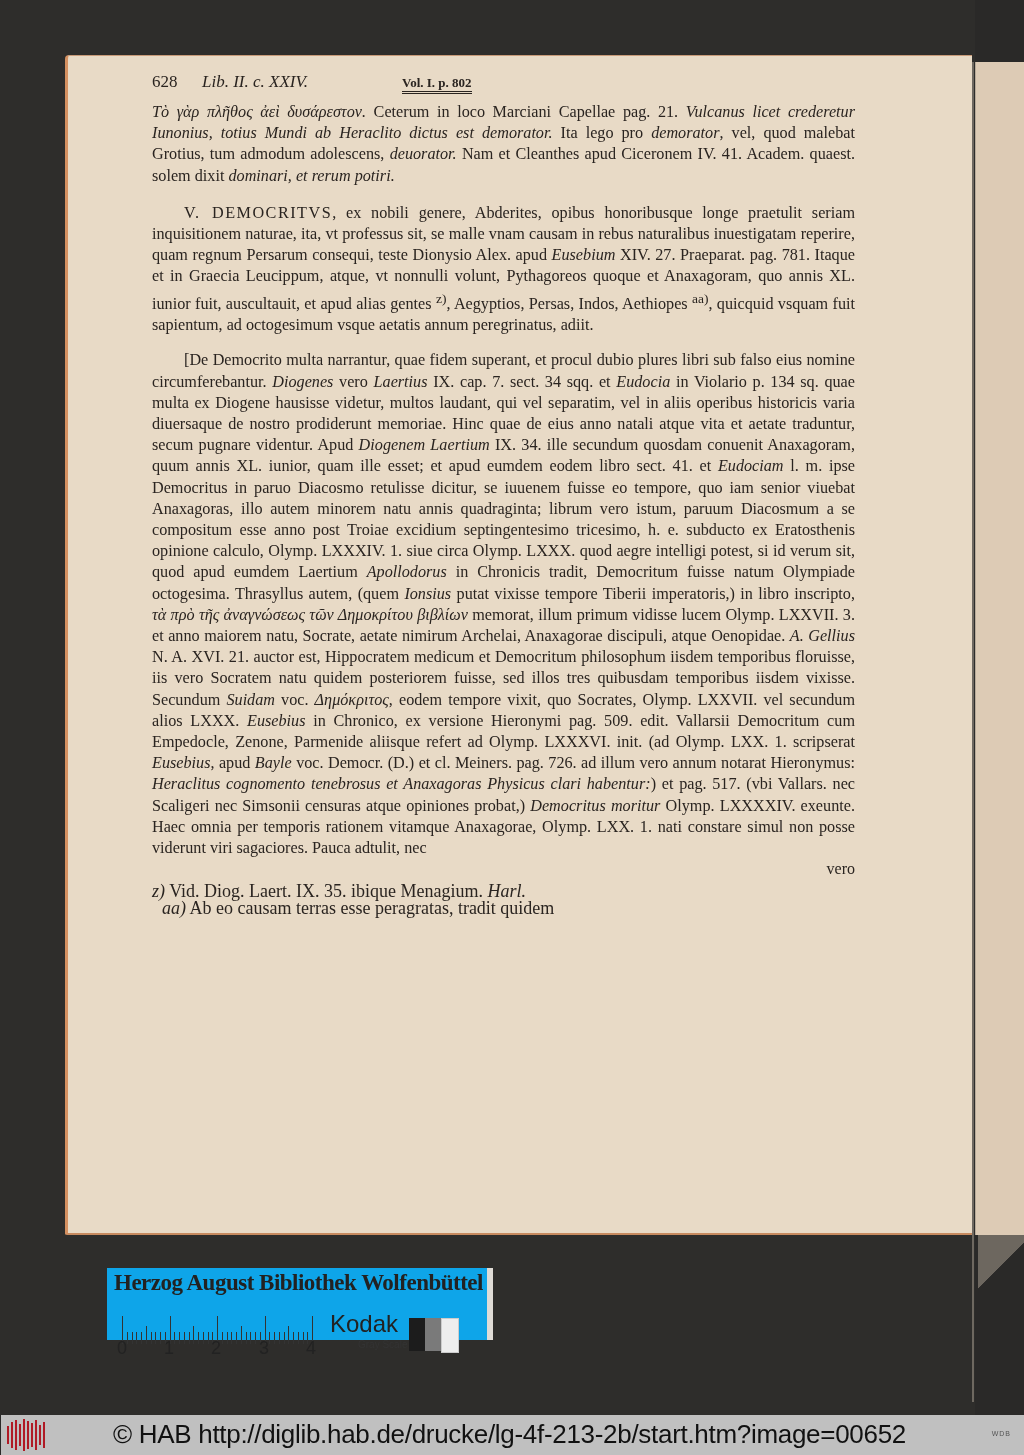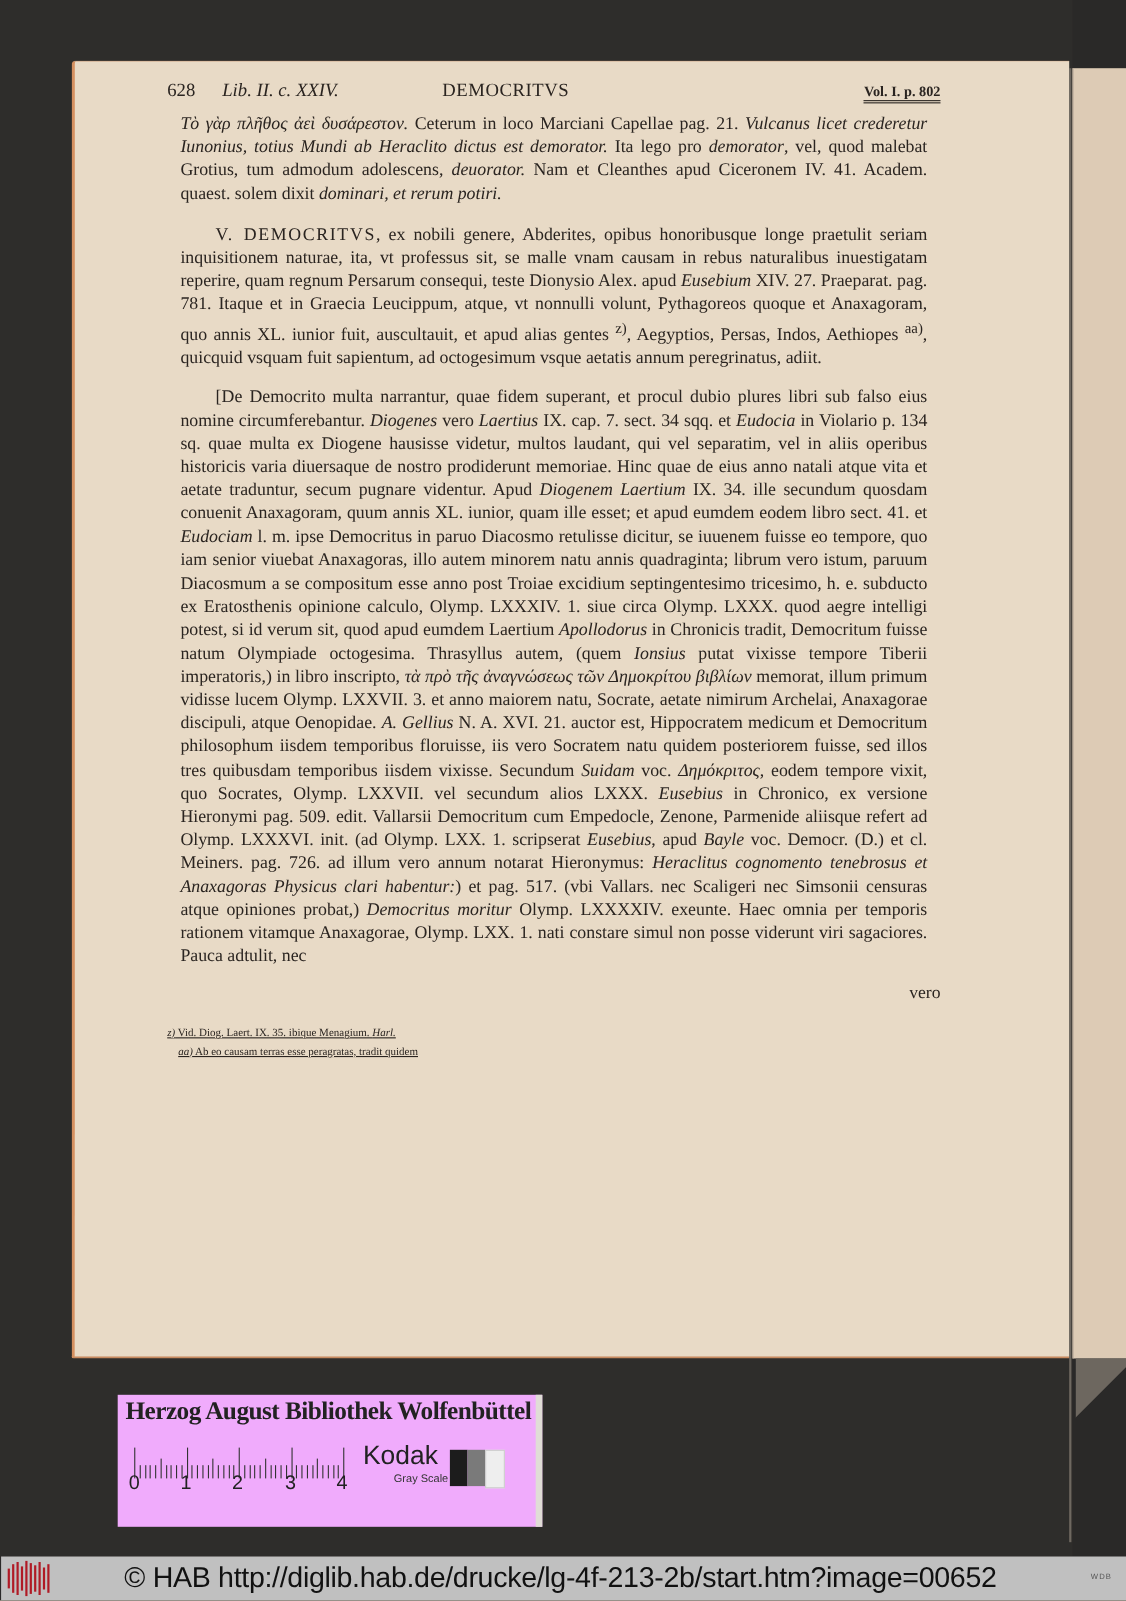--- a/index.html
+++ b/index.html
@@ -19,33 +19,33 @@
     background:#e8dac6; border-left:3px solid #d59060; border-bottom:2px solid #c78a5f;
     border-top:1px solid #c89a78; border-radius:4px 0 0 2px;
     box-sizing:border-box;
   }
   .content { position:absolute; left:152px; top:72px; width:703px; color:#2a2420; }
   .running-head { display:flex; align-items:baseline; font-size:17px; height:26px; }
   .rh-num { width:50px; }
   .rh-lib { font-style:italic; width:200px; }
   .rh-title { flex:1; letter-spacing:.5px; }
   .rh-ref { font-size:13px; font-weight:bold; border-bottom:3px double #2a2420; }
-  p.txt { margin:12px; font-size:16.2px; line-height:21.2px; text-align:justify; }
+  p.txt { margin:0; font-size:16.2px; line-height:21.2px; text-align:justify; }
   .p-cont { margin-top:4px !important; }
   .p1 { margin-top:16px !important; text-indent:32px; }
   .p2 { margin-top:14px !important; text-indent:32px; }
   .caps { letter-spacing:1.5px; }
   i { font-style:italic; }
   .greek { font-style:italic; }
   .catch { text-align:right; font-size:16px; line-height:20px; }
-  .notes { margin-top:18px; display:flex; gap:18px; font-size:10px; line-height:17px;text-decoration:underline; }
+  .notes { margin-top:4px; display:flex; gap:18px; font-size:18px; line-height:17px; }
   .notes .col { flex:1; text-align:justify; }
   .bar {
-    position:absolute; left:107px; top:1268px; width:380px; height:120px;
-    background:#f0abfc; border-right:6px solid #e0dcd6;
+    position:absolute; left:107px; top:1268px; width:380px; height:72px;
+    background:#0ea5e9; border-right:6px solid #e0dcd6;
   }
   .bar-title { position:absolute; left:7px; top:2px; font-weight:bold; font-size:23px; color:#222; letter-spacing:-0.5px; white-space:nowrap; font-family:"Liberation Serif",serif; }
   .ruler { position:absolute; left:15px; top:48px; width:193px; height:28px; }
   .tick { position:absolute; bottom:0; width:1px; background:#333; }
   .ruler-label { position:absolute; top:70px; font-family:"Liberation Sans",sans-serif; font-size:18px; color:#222; }
   .kodak { position:absolute; left:223px; top:42px; font-family:"Liberation Sans",sans-serif; font-weight:normal; font-size:24px; color:#222; }
   .grayscale-label { position:absolute; left:228px; top:71px; font-family:"Liberation Sans",sans-serif; font-size:10px; color:#333;margin-left:23px; }
   .swatches { position:absolute; left:302px; top:50px; display:flex; height:33px; }
   .sw { width:16px; height:33px; }
   .footer {
@@ -65,21 +65,20 @@
 <div class="spine-page"></div>
 <div class="spine-shadow"></div>
 
 <div class="page"></div>
 <div class="spine-line"></div>
 
 <div class="content">
   <div class="running-head">
     <span class="rh-num">628</span>
     <span class="rh-lib">Lib. II. c. XXIV.</span>
-    <span class="rh-title">DEMOCRITVS</span>
     <span class="rh-ref">Vol. I. p. 802</span>
   </div>
 
   <p class="txt p-cont"><span class="greek">Τὸ γὰρ πλῆθος ἀεὶ δυσάρεστον.</span><span> Ceterum in loco Marciani Capellae pag. 21. </span><i>Vulcanus licet crederetur Iunonius, totius Mundi ab Heraclito dictus est demorator.</i><span> Ita lego pro </span><i>demorator</i><span>, vel, quod malebat Grotius, tum admodum adolescens, </span><i>deuorator.</i><span> Nam et Cleanthes apud Ciceronem IV. 41. Academ. quaest. solem dixit </span><i>dominari, et rerum potiri.</i></p>
 
   <p class="txt p1"><span class="caps">V. DEMOCRITVS</span><span>, ex nobili genere, Abderites, opibus honoribusque longe praetulit seriam inquisitionem naturae, ita, vt professus sit, se malle vnam causam in rebus naturalibus inuestigatam reperire, quam regnum Persarum consequi, teste Dionysio Alex. apud </span><i>Eusebium</i><span> XIV. 27. Praeparat. pag. 781. Itaque et in Graecia Leucippum, atque, vt nonnulli volunt, Pythagoreos quoque et Anaxagoram, quo annis XL. iunior fuit, auscultauit, et apud alias gentes </span><sup>z)</sup><span>, Aegyptios, Persas, Indos, Aethiopes </span><sup>aa)</sup><span>, quicquid vsquam fuit sapientum, ad octogesimum vsque aetatis annum peregrinatus, adiit.</span></p>
 
   <p class="txt p2"><span>[De Democrito multa narrantur, quae fidem superant, et procul dubio plures libri sub falso eius nomine circumferebantur. </span><i>Diogenes</i><span> vero </span><i>Laertius</i><span> IX. cap. 7. sect. 34 sqq. et </span><i>Eudocia</i><span> in Violario p. 134 sq. quae multa ex Diogene hausisse videtur, multos laudant, qui vel separatim, vel in aliis operibus historicis varia diuersaque de nostro prodiderunt memoriae. Hinc quae de eius anno natali atque vita et aetate traduntur, secum pugnare videntur. Apud </span><i>Diogenem Laertium</i><span> IX. 34. ille secundum quosdam conuenit Anaxagoram, quum annis XL. iunior, quam ille esset; et apud eumdem eodem libro sect. 41. et </span><i>Eudociam</i><span> l. m. ipse Democritus in paruo Diacosmo retulisse dicitur, se iuuenem fuisse eo tempore, quo iam senior viuebat Anaxagoras, illo autem minorem natu annis quadraginta; librum vero istum, paruum Diacosmum a se compositum esse anno post Troiae excidium septingentesimo tricesimo, h. e. subducto ex Eratosthenis opinione calculo, Olymp. LXXXIV. 1. siue circa Olymp. LXXX. quod aegre intelligi potest, si id verum sit, quod apud eumdem Laertium </span><i>Apollodorus</i><span> in Chronicis tradit, Democritum fuisse natum Olympiade octogesima. Thrasyllus autem, (quem </span><i>Ionsius</i><span> putat vixisse tempore Tiberii imperatoris,) in libro inscripto, </span><span class="greek">τὰ πρὸ τῆς ἀναγνώσεως τῶν Δημοκρίτου βιβλίων</span><span> memorat, illum primum vidisse lucem Olymp. LXXVII. 3. et anno maiorem natu, Socrate, aetate nimirum Archelai, Anaxagorae discipuli, atque Oenopidae. </span><i>A. Gellius</i><span> N. A. XVI. 21. auctor est, Hippocratem medicum et Democritum philosophum iisdem temporibus floruisse, iis vero Socratem natu quidem posteriorem fuisse, sed illos tres quibusdam temporibus iisdem vixisse. Secundum </span><i>Suidam</i><span> voc. </span><span class="greek">Δημόκριτος</span><span>, eodem tempore vixit, quo Socrates, Olymp. LXXVII. vel secundum alios LXXX. </span><i>Eusebius</i><span> in Chronico, ex versione Hieronymi pag. 509. edit. Vallarsii Democritum cum Empedocle, Zenone, Parmenide aliisque refert ad Olymp. LXXXVI. init. (ad Olymp. LXX. 1. scripserat </span><i>Eusebius</i><span>, apud </span><i>Bayle</i><span> voc. Democr. (D.) et cl. Meiners. pag. 726. ad illum vero annum notarat Hieronymus: </span><i>Heraclitus cognomento tenebrosus et Anaxagoras Physicus clari habentur:</i><span>) et pag. 517. (vbi Vallars. nec Scaligeri nec Simsonii censuras atque opiniones probat,) </span><i>Democritus moritur</i><span> Olymp. LXXXXIV. exeunte. Haec omnia per temporis rationem vitamque Anaxagorae, Olymp. LXX. 1. nati constare simul non posse viderunt viri sagaciores. Pauca adtulit, nec</span></p>
 
   <div class="catch">vero</div>

